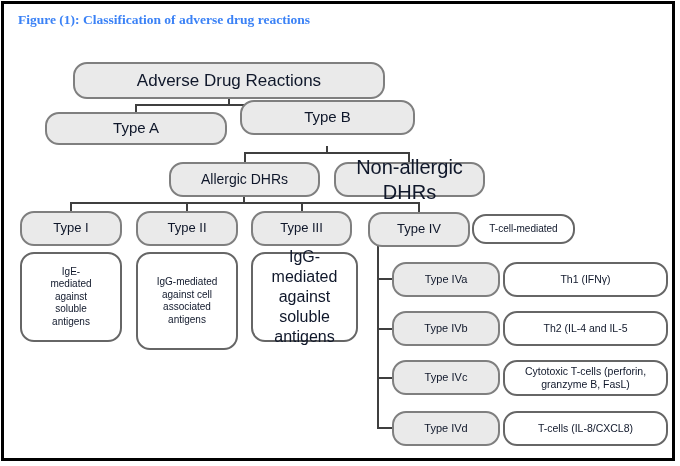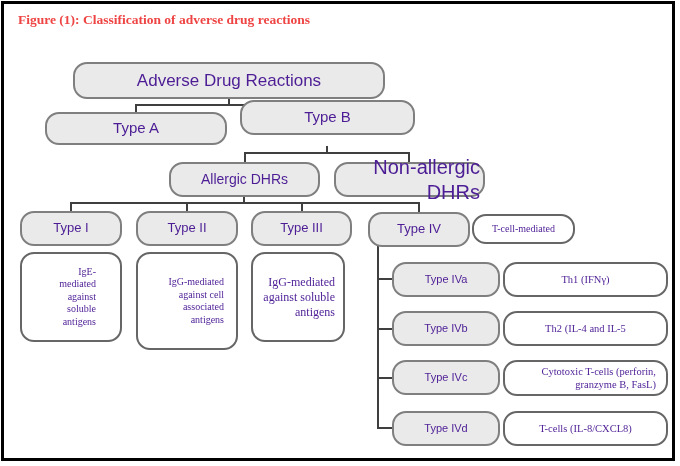--- a/index.html
+++ b/index.html
@@ -23,43 +23,42 @@
     width: 674px; height: 460px;
     border: 3px solid #000000;
     box-sizing: border-box;
   }
   .fig-title {
     position: absolute;
     left: 18px; top: 12px;
     font-family: "Liberation Serif", serif;
     font-weight: bold;
     font-size: 13.5px;
-    color: #ef4444;
+    color: #3b82f6;
     white-space: nowrap;
   }
   .box {
     position: absolute;
     box-sizing: border-box;
     display: flex;
     align-items: center;
     justify-content: center;
-    text-align: right;
-    color: #4c1d95;
+    text-align: center;
+    color: #0f172a;
     line-height: 1.25;
     padding: 2px 3px;
     border-radius: 14px;
   }
   .gray {
     background: #eaeaea;
     border: 2px solid #7f7f7f;
   }
   .white {
     background: #ffffff;
     border: 2px solid #666666;
-    font-family: Liberation Serif, serif;
   }
   .line {
     position: absolute;
     background: #3f3f3f;
   }
 </style>
 </head>
 <body>
 
 <div class="stage">
@@ -100,21 +99,21 @@
   <div class="box gray" style="left:334px;top:162px;width:151px;height:35px;font-size:20px">Non-allergic DHRs</div>
 
   <div class="box gray" style="left:20px;top:211px;width:102px;height:35px;font-size:13px">Type I</div>
   <div class="box gray" style="left:136px;top:211px;width:102px;height:35px;font-size:13px">Type II</div>
   <div class="box gray" style="left:251px;top:211px;width:101px;height:35px;font-size:13px">Type III</div>
   <div class="box gray" style="left:368px;top:212px;width:102px;height:35px;font-size:13px">Type IV</div>
   <div class="box white" style="left:472px;top:214px;width:103px;height:30px;font-size:10px">T-cell-mediated</div>
 
   <div class="box white" style="left:20px;top:252px;width:102px;height:90px;font-size:10px;padding:4px 24px">IgE-mediated against soluble antigens</div>
   <div class="box white" style="left:136px;top:252px;width:102px;height:98px;font-size:10px;padding:4px 12px">IgG-mediated against cell associated antigens</div>
-  <div class="box white" style="left:251px;top:252px;width:94px;height:90px;font-size:12px;padding:8px 8px">IgG-mediated against soluble antigens</div>
+  <div class="box white" style="left:251px;top:252px;width:107px;height:90px;font-size:16px;padding:8px 8px">IgG-mediated against soluble antigens</div>
 
   <div class="box gray" style="left:392px;top:262px;width:108px;height:35px;font-size:11px">Type IVa</div>
   <div class="box white" style="left:503px;top:262px;width:165px;height:35px;font-size:10.5px">Th1 (IFNγ)</div>
 
   <div class="box gray" style="left:392px;top:311px;width:108px;height:35px;font-size:11px">Type IVb</div>
   <div class="box white" style="left:503px;top:311px;width:165px;height:35px;font-size:10.5px">Th2 (IL-4 and IL-5</div>
 
   <div class="box gray" style="left:392px;top:360px;width:108px;height:35px;font-size:11px">Type IVc</div>
   <div class="box white" style="left:503px;top:360px;width:165px;height:35px;font-size:10.5px;padding:16px 10px">Cytotoxic T-cells (perforin, granzyme B, FasL)</div>
 

